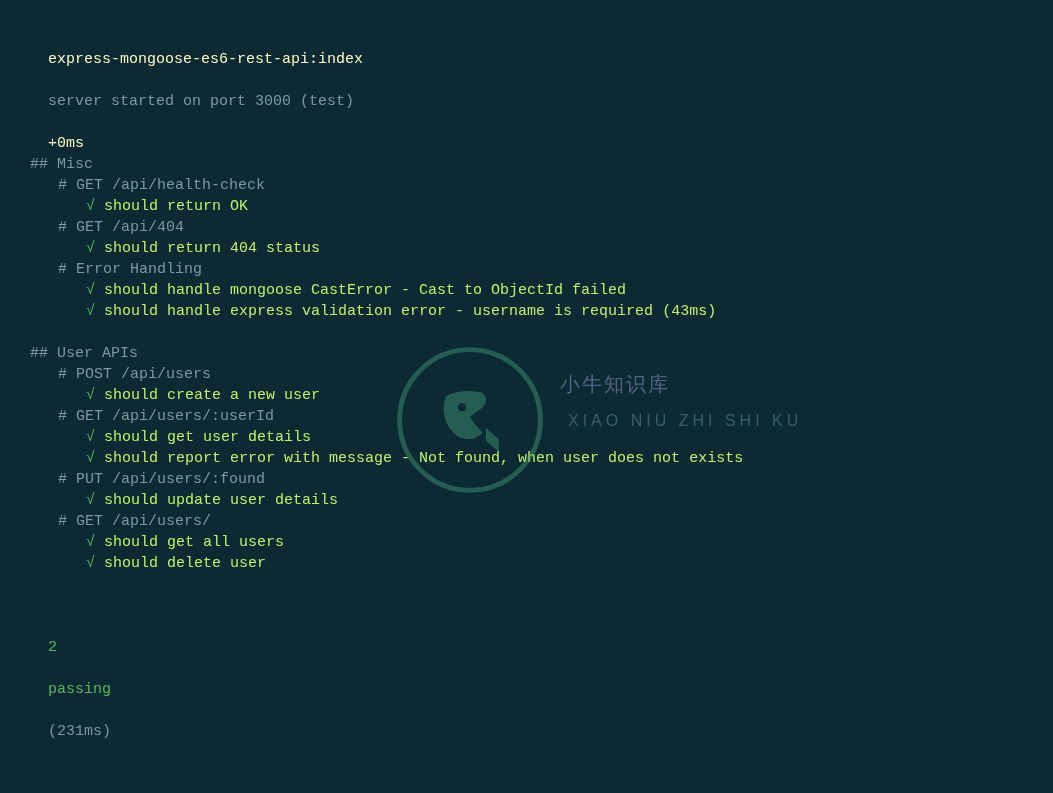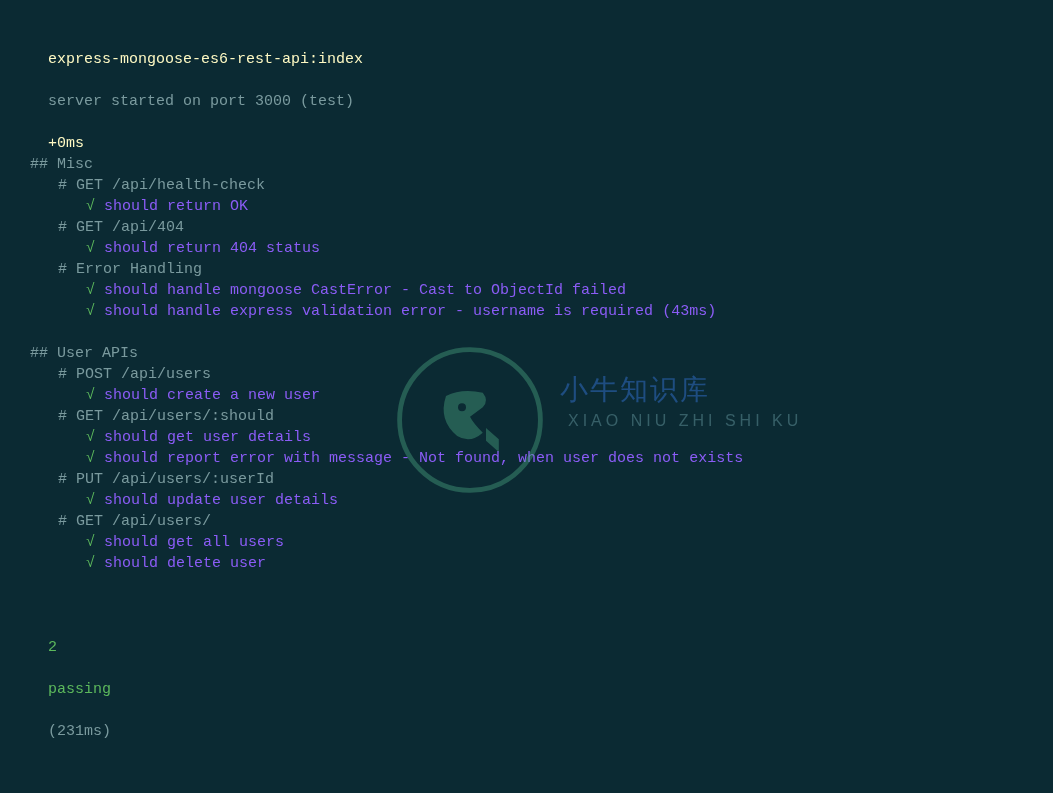--- a/index.html
+++ b/index.html
@@ -11,40 +11,40 @@
       color: #8fb5b8;
       padding: 28px 4px 20px 10px;
       width: 1053px;
       position: relative;
       overflow: hidden;
     }
     .line { white-space: pre; }
     .cyan { color: #fef9c3; }
     .grey { color: #7a9a9e; }
     .green { color: #5cb85c; }
-    .dim { color: #8b5cf6; }
+    .dim { color: #bef264; }
     .indent-1 { padding-left: 20px; }
     .indent-2 { padding-left: 48px; }
     .indent-3 { padding-left: 76px; }
     .watermark {
       position: absolute;
       top: 340px;
       left: 390px;
       width: 160px;
       height: 160px;
       opacity: 0.38;
       pointer-events: none;
     }
     .watermark-text {
       position: absolute;
       top: 370px;
       left: 560px;
-      color: #3b82f6;
+      color: #c4b5fd;
       opacity: 0.4;
-      font-size: 28px;
+      font-size: 20px;
       font-family: 'Microsoft YaHei', sans-serif;
       pointer-events: none;
       letter-spacing: 2px;
     }
     .watermark-sub {
       position: absolute;
       top: 410px;
       left: 568px;
       color: #7db5bc;
       opacity: 0.38;
@@ -82,24 +82,24 @@
     <div class="line indent-3"><span class="green">√</span><span> </span><span class="dim">should return OK</span></div>
     <div class="line indent-2 grey"># GET /api/404</div>
     <div class="line indent-3"><span class="green">√</span><span> </span><span class="dim">should return 404 status</span></div>
     <div class="line indent-2 grey"># Error Handling</div>
     <div class="line indent-3"><span class="green">√</span><span> </span><span class="dim">should handle mongoose CastError - Cast to ObjectId failed</span></div>
     <div class="line indent-3"><span class="green">√</span><span> </span><span class="dim">should handle express validation error - username is required</span><span class="dim"> (43ms)</span></div>
     <div class="line">&nbsp;</div>
     <div class="line indent-1 grey">## User APIs</div>
     <div class="line indent-2 grey"># POST /api/users</div>
     <div class="line indent-3"><span class="green">√</span><span> </span><span class="dim">should create a new user</span></div>
-    <div class="line indent-2 grey"># GET /api/users/:should</div>
+    <div class="line indent-2 grey"># GET /api/users/:userId</div>
     <div class="line indent-3"><span class="green">√</span><span> </span><span class="dim">should get user details</span></div>
     <div class="line indent-3"><span class="green">√</span><span> </span><span class="dim">should report error with message - Not found, when user does not exists</span></div>
-    <div class="line indent-2 grey"># PUT /api/users/:userId</div>
+    <div class="line indent-2 grey"># PUT /api/users/:found</div>
     <div class="line indent-3"><span class="green">√</span><span> </span><span class="dim">should update user details</span></div>
     <div class="line indent-2 grey"># GET /api/users/</div>
     <div class="line indent-3"><span class="green">√</span><span> </span><span class="dim">should get all users</span></div>
     <div class="line indent-3"><span class="green">√</span><span> </span><span class="dim">should delete user</span></div>
   </div>
 
 <div class="line">&nbsp;</div>
 <div class="line">&nbsp;</div>
 
 <div class="line indent-1">

